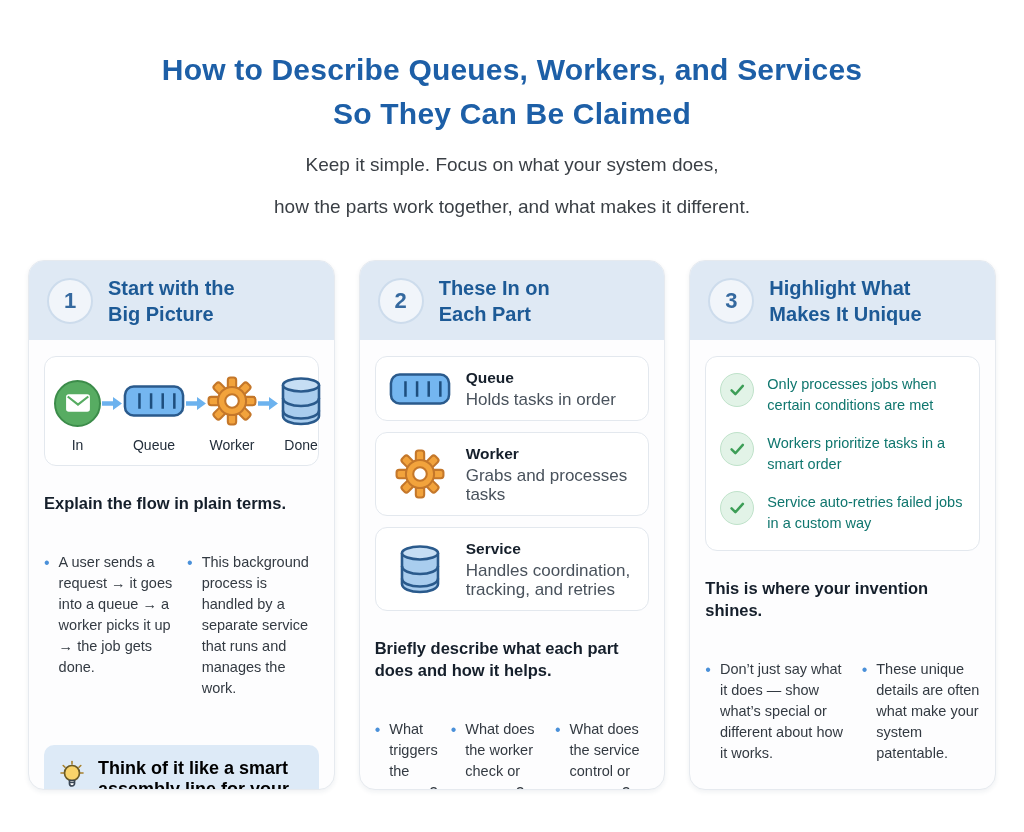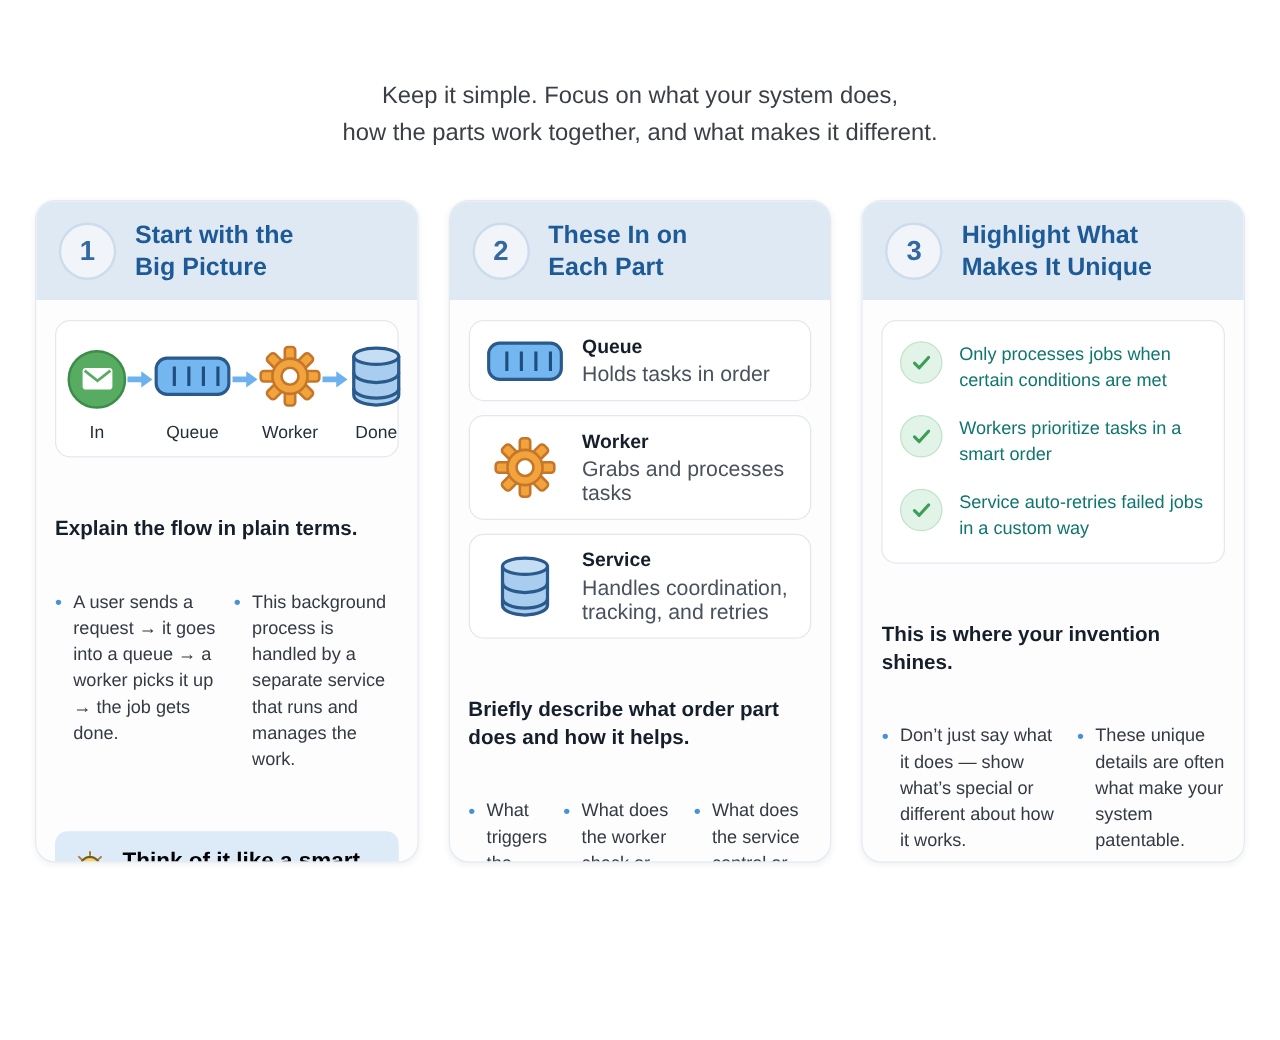--- a/index.html
+++ b/index.html
@@ -4,21 +4,21 @@
 <style>
   * { margin:0; padding:0; box-sizing:border-box; }
   html,body { width:1024px; height:832px; background:#ffffff; overflow:hidden;
     font-family:"Liberation Sans", sans-serif; }
 
   
   .page-header { text-align:center; padding-top:48px; }
   .page-title { color:#1d5fa7; font-weight:bold; font-size:30px; line-height:44px; letter-spacing:.2px; }
   .page-title span { display:block; }
   .page-subtitle { margin-top:14px; color:#3a3f45; font-size:19px; line-height:30px; }
-  .page-subtitle span { display:block; }
+  .page-subtitle span { display:block;margin-top:12px; }
 
   
   .cards { display:flex; gap:24px; padding:0 28px; margin-top:38px; }
   .card { flex:1 1 0; height:530px; background:#fdfdfe; border:1.5px solid #e6eaef;
     border-radius:16px; box-shadow:0 2px 5px rgba(25,50,85,.07); overflow:hidden;
     display:flex; flex-direction:column; }
 
   .card-header { background:#dfe9f4; padding:15px 18px; display:flex; align-items:center; gap:15px; min-height:79px; }
   .step-circle { width:46px; height:46px; min-width:46px; border-radius:50%;
     background:rgba(255,255,255,.55); border:2px solid #cddcec; color:#35699f;
@@ -34,21 +34,21 @@
   .flow-box { padding:20px 9px 12px; }
   .flow-row { display:flex; align-items:flex-start; justify-content:space-between; }
   .flow-node { display:flex; flex-direction:column; align-items:center; gap:8px; }
   .flow-icon-slot { height:52px; display:flex; align-items:center; justify-content:center; }
   .flow-label { font-size:14px; color:#232e3b; }
   .flow-arrow { margin-top:19px; }
   .mail-circle { width:47px; height:47px; border-radius:50%; background:#57ac62;
     border:2px solid #3c8c4a; display:flex; align-items:center; justify-content:center; }
 
   
-  .section-heading { font-size:16.5px; font-weight:bold; color:#151f2b; line-height:22px; margin-top:20px; }
+  .section-heading { font-size:16.5px; font-weight:bold; color:#151f2b; line-height:22px; }
   .bullets { margin-top:12px; display:flex; flex-direction:row; gap:13px; }
   .bullet { display:flex; gap:9px; font-size:14.5px; line-height:21px; color:#333a42; }
   .bullet::before { content:"•"; color:#4a90d9; font-size:16px; line-height:21px; }
 
   .tip-box { background:#ddeaf7; border-radius:10px; padding:13px 14px; display:flex;
     gap:12px; align-items:flex-start; margin-top:20px; }
   .tip-text { font-size:18px; line-height:21px; color:#000000;font-weight:bold; }
   .tip-icon-slot { min-width:28px; display:flex; justify-content:center; padding-top:2px; }
 
   
@@ -62,20 +62,24 @@
   .check-box { padding:16px 14px; display:flex; flex-direction:column; gap:16px; }
   .check-row { display:flex; gap:13px; align-items:flex-start; }
   .check-circle { width:34px; height:34px; min-width:34px; border-radius:50%;
     background:#e2f3e7; border:1.5px solid #bfe2ca; display:flex; align-items:center; justify-content:center; }
   .check-text { font-size:14.5px; line-height:21px; color:#0f766e; padding-top:1px; }
 </style>
 </head>
 <body>
 
 <div class="page-header">
+  <div class="page-title">
+    <span>How to Describe Queues, Workers, and Services</span>
+    <span>So They Can Be Claimed</span>
+  </div>
   <div class="page-subtitle">
     <span>Keep it simple. Focus on what your system does,</span>
     <span>how the parts work together, and what makes it different.</span>
   </div>
 </div>
 
 <div class="cards">
 
   <div class="card">
     <div class="card-header">
@@ -267,21 +271,21 @@
             </svg>
           </span>
           <div>
             <div class="part-name">Service</div>
             <div class="part-desc">Handles coordination, tracking, and retries</div>
           </div>
         </div>
 
       </div>
 
-      <div class="section-heading" style="max-width:275px;">Briefly describe what order part does and how it helps.</div>
+      <div class="section-heading" style="max-width:275px;">Briefly describe what each part does and how it helps.</div>
 
       <div class="bullets">
         <div class="bullet">
             <span>What triggers the queue?</span>
           </div>
         <div class="bullet">
             <span>What does the worker check or process?</span>
           </div>
         <div class="bullet">
             <span>What does the service control or manage?</span>

